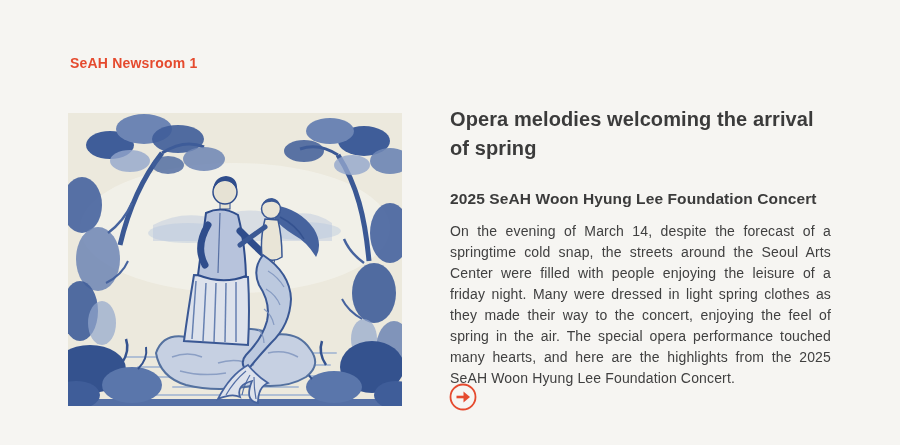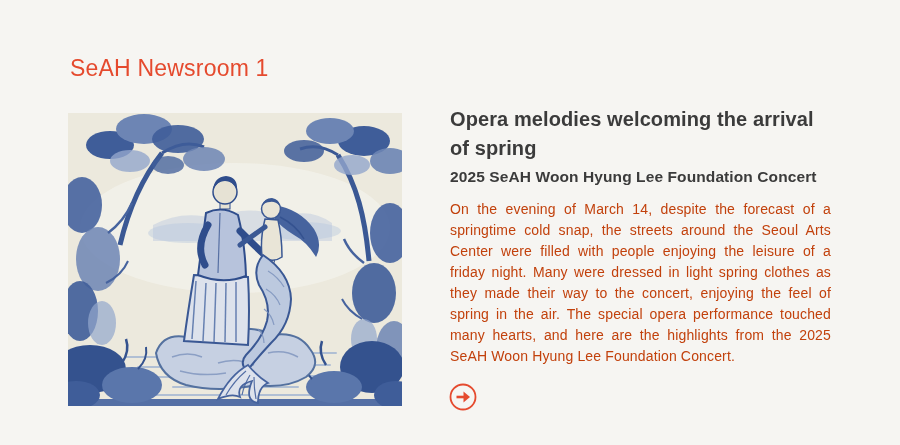--- a/index.html
+++ b/index.html
@@ -12,22 +12,22 @@
     position: relative;
     width: 900px;
     height: 445px;
     background: #f6f5f2;
     overflow: hidden;
   }
   .newsroom-title {
     position: absolute;
     left: 70px;
     top: 55px;
-    font-size: 23px;
-    font-weight: normal;
+    font-size: 14px;
+    font-weight: bold;
     color: #e54a2e;
     letter-spacing: 0.2px;
   }
   .article-image {
     position: absolute;
     left: 68px;
     top: 113px;
     width: 334px;
     height: 293px;
     cursor: pointer;
@@ -40,32 +40,32 @@
     width: 381px;
   }
   .article-title {
     font-size: 20px;
     line-height: 29px;
     font-weight: bold;
     color: #3b3b3b;
     letter-spacing: 0.1px;
   }
   .article-subtitle {
-    margin-top: 5px;
+    margin-top: 27px;
     font-size: 15.5px;
     font-weight: bold;
     color: #3b3b3b;
     white-space: nowrap;
     letter-spacing: 0.1px;
   }
   .article-body {
     margin-top: 13px;
     font-size: 14px;
     line-height: 21px;
-    color: #c2410c;
+    color: #404040;
     text-align: justify;
     letter-spacing: 0.15px;
   }
   .read-more-button {
     position: absolute;
     left: 449px;
     top: 383px;
     width: 28px;
     height: 28px;
     padding: 0;

